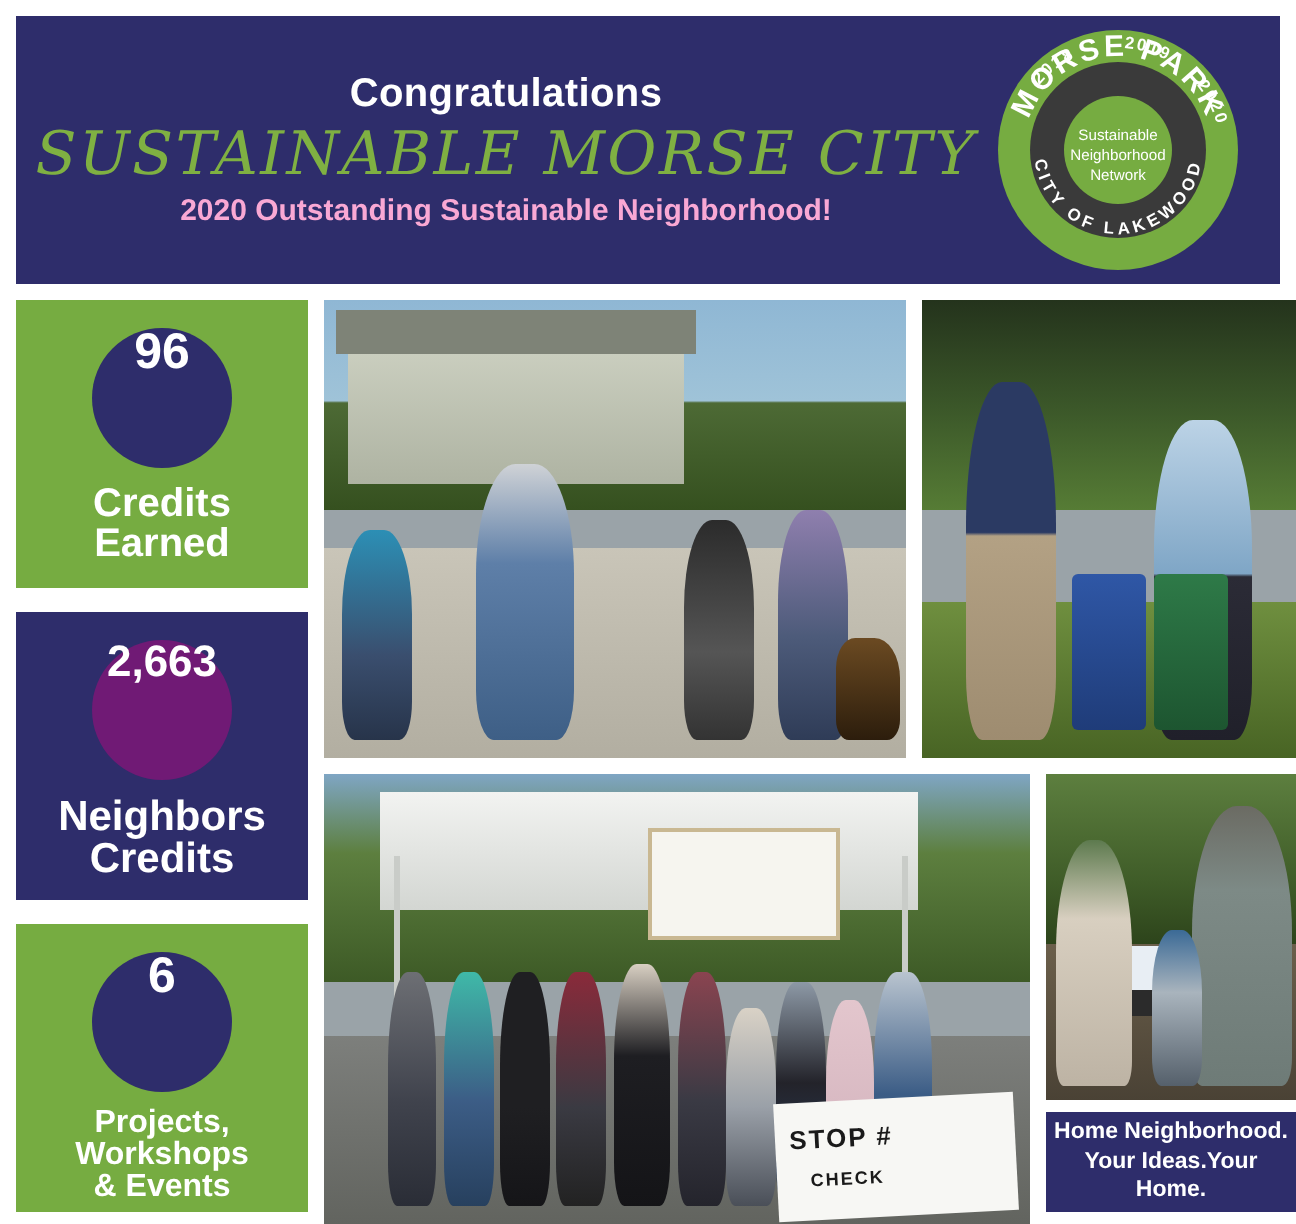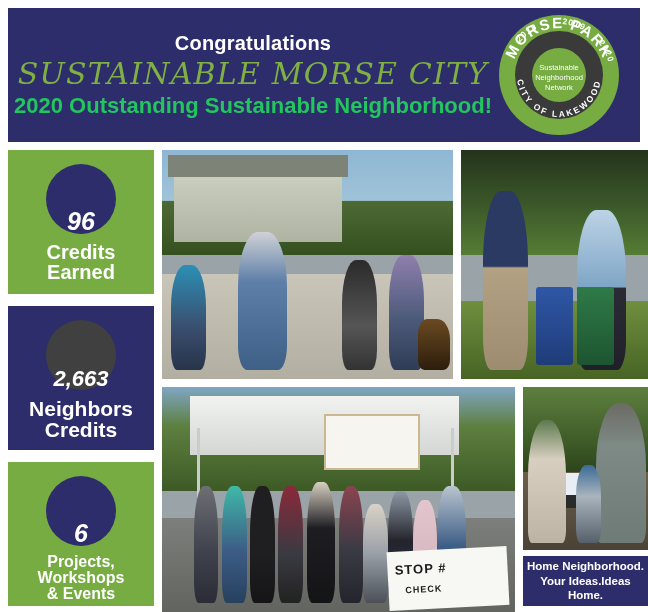--- a/index.html
+++ b/index.html
@@ -23,21 +23,21 @@
     color:#ffffff;font-size:20px;font-weight:bold;letter-spacing:.2px;
     line-height:1.05;margin:0 0 3px 0;
     font-family:"Liberation Sans", sans-serif;
   }
   .bigtitle{
     color:#7fb042;font-size:30px;font-style:italic;font-weight:normal;
     letter-spacing:1.2px;line-height:1.1;margin:0 0 4px 0;white-space:nowrap;
     font-family:"DejaVu Serif", serif;
   }
   .subtitle{
-    color:#22c55e;font-size:22px;font-weight:bold;line-height:1.05;margin:0;
+    color:#f9a8d4;font-size:15px;font-weight:bold;line-height:1.05;margin:0;
     font-family:"Liberation Sans", sans-serif;
   }
 
   
   .badge{
     position:absolute;right:18px;top:4px;width:126px;height:126px;
   }
   .badge svg{display:block;width:126px;height:126px;}
 
   
@@ -46,26 +46,25 @@
     position:absolute;left:0;width:146px;height:144px;
     display:flex;flex-direction:column;align-items:center;justify-content:flex-start;
     box-sizing:border-box;padding-top:14px;
   }
   .stat.s1{top:0;background:#76ac41;}
   .stat.s2{top:156px;background:#2e2d6b;}
   .stat.s3{top:312px;background:#76ac41;}
 
   .bubble{
     width:70px;height:70px;border-radius:50%;
-    display:flex;align-items:flex-end;justify-content:center;
+    display:flex;align-items:flex-start;justify-content:center;
     flex:0 0 auto;
-    font-style:italic;
   }
   .stat.s1 .bubble,.stat.s3 .bubble{background:#2e2d6b;}
-  .stat.s2 .bubble{background:#404040;}
+  .stat.s2 .bubble{background:#701a75;}
 
   .bubble-value{
     color:#ffffff;font-weight:bold;line-height:1;
     font-family:"Liberation Sans", sans-serif;
   }
   .s1 .bubble-value{font-size:25px;}
   .s2 .bubble-value{font-size:22px;}
   .s3 .bubble-value{font-size:25px;}
 
   .stat-label{
@@ -269,17 +268,17 @@
       <div class="paper"></div>
       <div class="person" style="right:2%;width:40%;height:86%;background:linear-gradient(180deg,#6b6b63 0%,#7d8a86 30%,#6e7b77 100%);border-radius:45% 45% 10% 10%;"></div>
       <div class="person" style="left:4%;width:30%;height:76%;background:linear-gradient(180deg,#5d7a4e 0%,#d8cfc0 32%,#bdb3a4 100%);border-radius:45% 45% 10% 10%;"></div>
       <div class="person" style="left:42%;width:20%;height:48%;background:linear-gradient(180deg,#3b6a96 0%,#a9b4bd 40%,#55606b 100%);"></div>
     </div>
   </div>
 
   <div class="tagline">
     <div class="tagline-text">
       <div>Home Neighborhood.</div>
-      <div>Your Ideas.Ideas Home.</div>
+      <div>Your Ideas.Your Home.</div>
     </div>
   </div>
 
 </div>
 
 </body></html>

